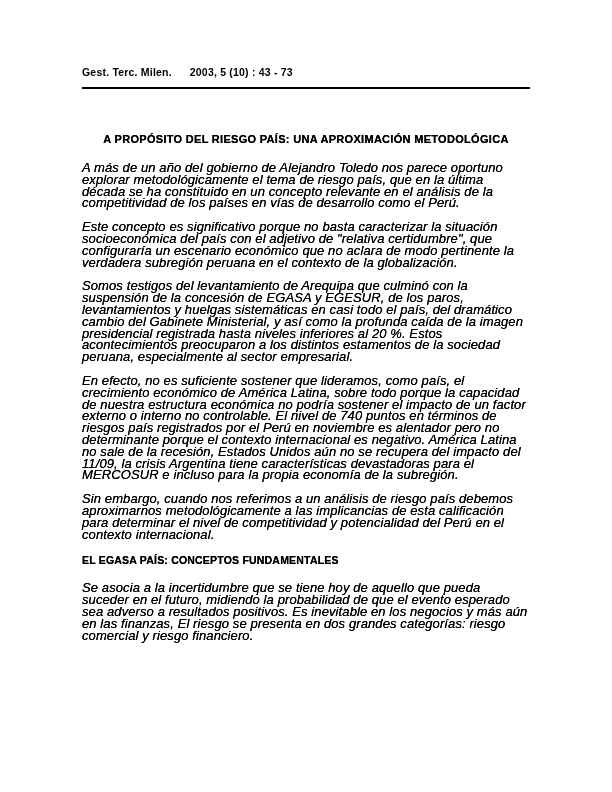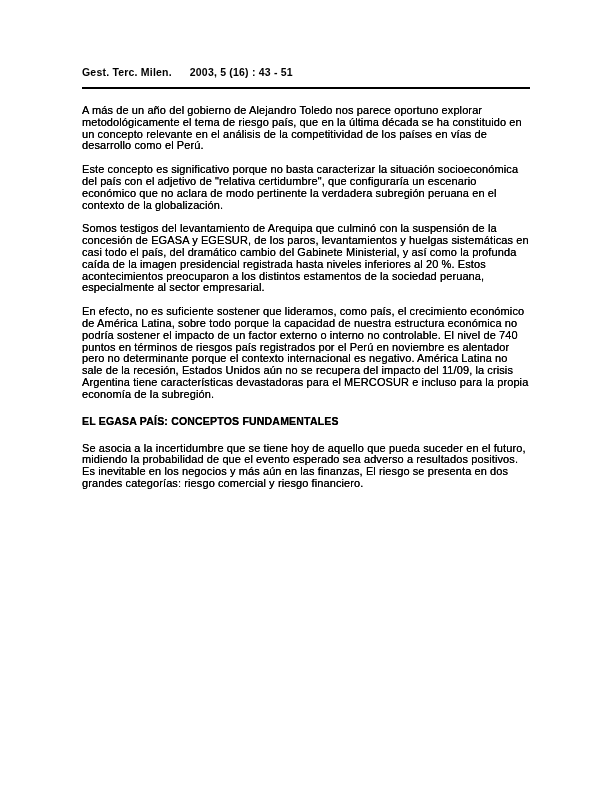--- a/index.html
+++ b/index.html
@@ -57,47 +57,50 @@
     text-shadow: 0 0 0.4px #000;
   }
   .section-heading.first {
     margin-top: 59px;
   }
   .section-heading.second {
     margin-top: 14px;
   }
   .doc-text {
     margin: 12px 0 0 0;
-    font-size: 11px;
+    font-size: 13px;
     line-height: 11.8px;
     letter-spacing: 0.1px;
     text-align: left;
     text-shadow: 0 0 0.5px #000;
+    font-style: italic;
   }
   .doc-text.after-heading {
     margin-top: 16px;
   }
 </style>
 </head>
 <body>
 
 <div class="page">
   <div class="inner">
 
     <div class="journal-header">
       <span>Gest. Terc. Milen.</span>
-      <span>2003, 5 (16) : 43 - 51</span>
+      <span>2003, 5 (10) : 43 - 73</span>
     </div>
 
+    <h1 class="paper-title">A PROPÓSITO DEL RIESGO PAÍS: UNA APROXIMACIÓN METODOLÓGICA</h1>
 
 
 
     <p class="doc-text after-heading">A más de un año del gobierno de Alejandro Toledo nos parece oportuno explorar metodológicamente el tema de riesgo país, que en la última década se ha constituido en un concepto relevante en el análisis de la competitividad de los países en vías de desarrollo como el Perú.</p>
     <p class="doc-text">Este concepto es significativo porque no basta caracterizar la situación socioeconómica del país con el adjetivo de "relativa certidumbre", que configuraría un escenario económico que no aclara de modo pertinente la verdadera subregión peruana en el contexto de la globalización.</p>
     <p class="doc-text">Somos testigos del levantamiento de Arequipa que culminó con la suspensión de la concesión de EGASA y EGESUR, de los paros, levantamientos y huelgas sistemáticas en casi todo el país, del dramático cambio del Gabinete Ministerial, y así como la profunda caída de la imagen presidencial registrada hasta niveles inferiores al 20 %. Estos acontecimientos preocuparon a los distintos estamentos de la sociedad peruana, especialmente al sector empresarial.</p>
     <p class="doc-text">En efecto, no es suficiente sostener que lideramos, como país, el crecimiento económico de América Latina, sobre todo porque la capacidad de nuestra estructura económica no podría sostener el impacto de un factor externo o interno no controlable. El nivel de 740 puntos en términos de riesgos país registrados por el Perú en noviembre es alentador pero no determinante porque el contexto internacional es negativo. América Latina no sale de la recesión, Estados Unidos aún no se recupera del impacto del 11/09, la crisis Argentina tiene características devastadoras para el MERCOSUR e incluso para la propia economía de la subregión.</p>
+    <p class="doc-text">Sin embargo, cuando nos referimos a un análisis de riesgo país debemos aproximarnos metodológicamente a las implicancias de esta calificación para determinar el nivel de competitividad y potencialidad del Perú en el contexto internacional.</p>
 
     <h2 class="section-heading second">EL EGASA PAÍS: CONCEPTOS FUNDAMENTALES</h2>
 
     <p class="doc-text after-heading">Se asocia a la incertidumbre que se tiene hoy de aquello que pueda suceder en el futuro, midiendo la probabilidad de que el evento esperado sea adverso a resultados positivos. Es inevitable en los negocios y más aún en las finanzas, El riesgo se presenta en dos grandes categorías: riesgo comercial y riesgo financiero.</p>
 
   </div>
 </div>
 
 </body></html>

